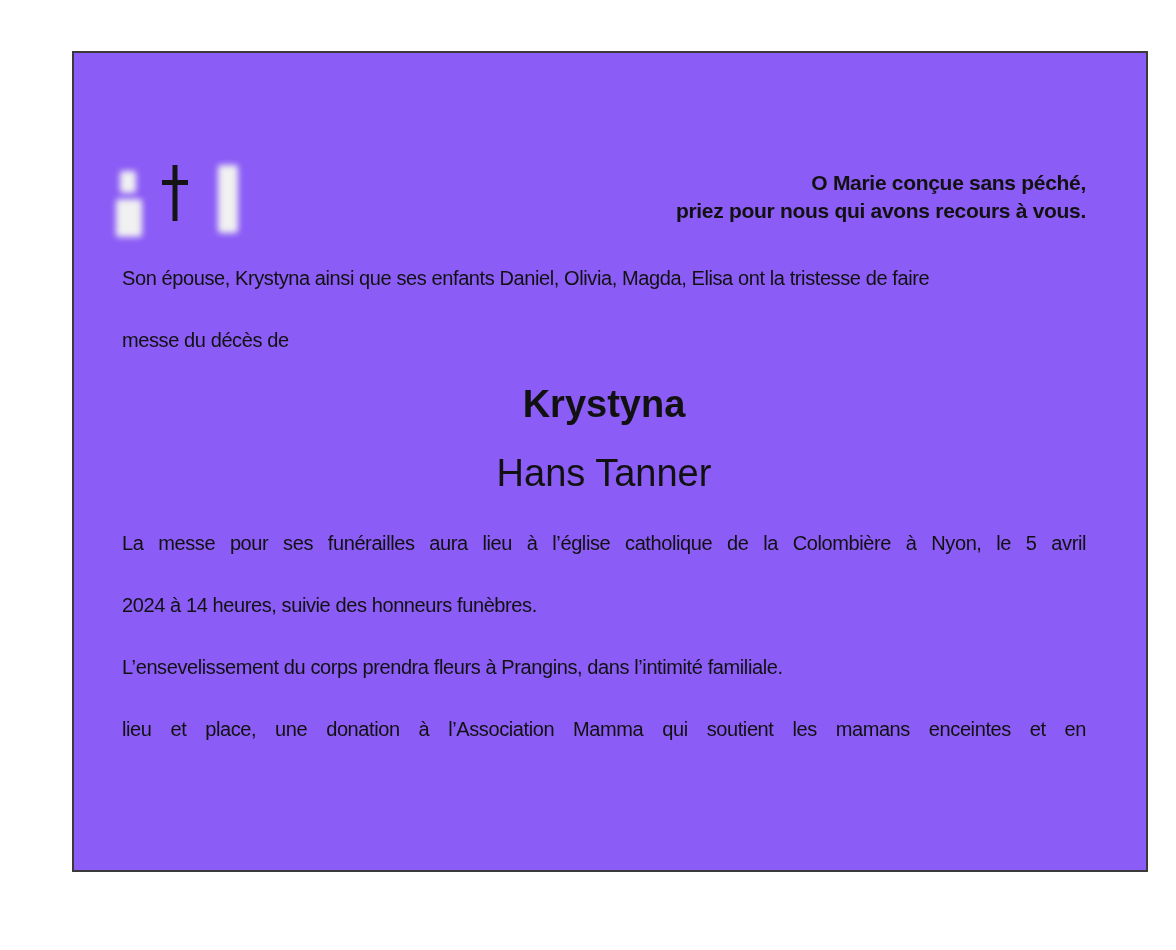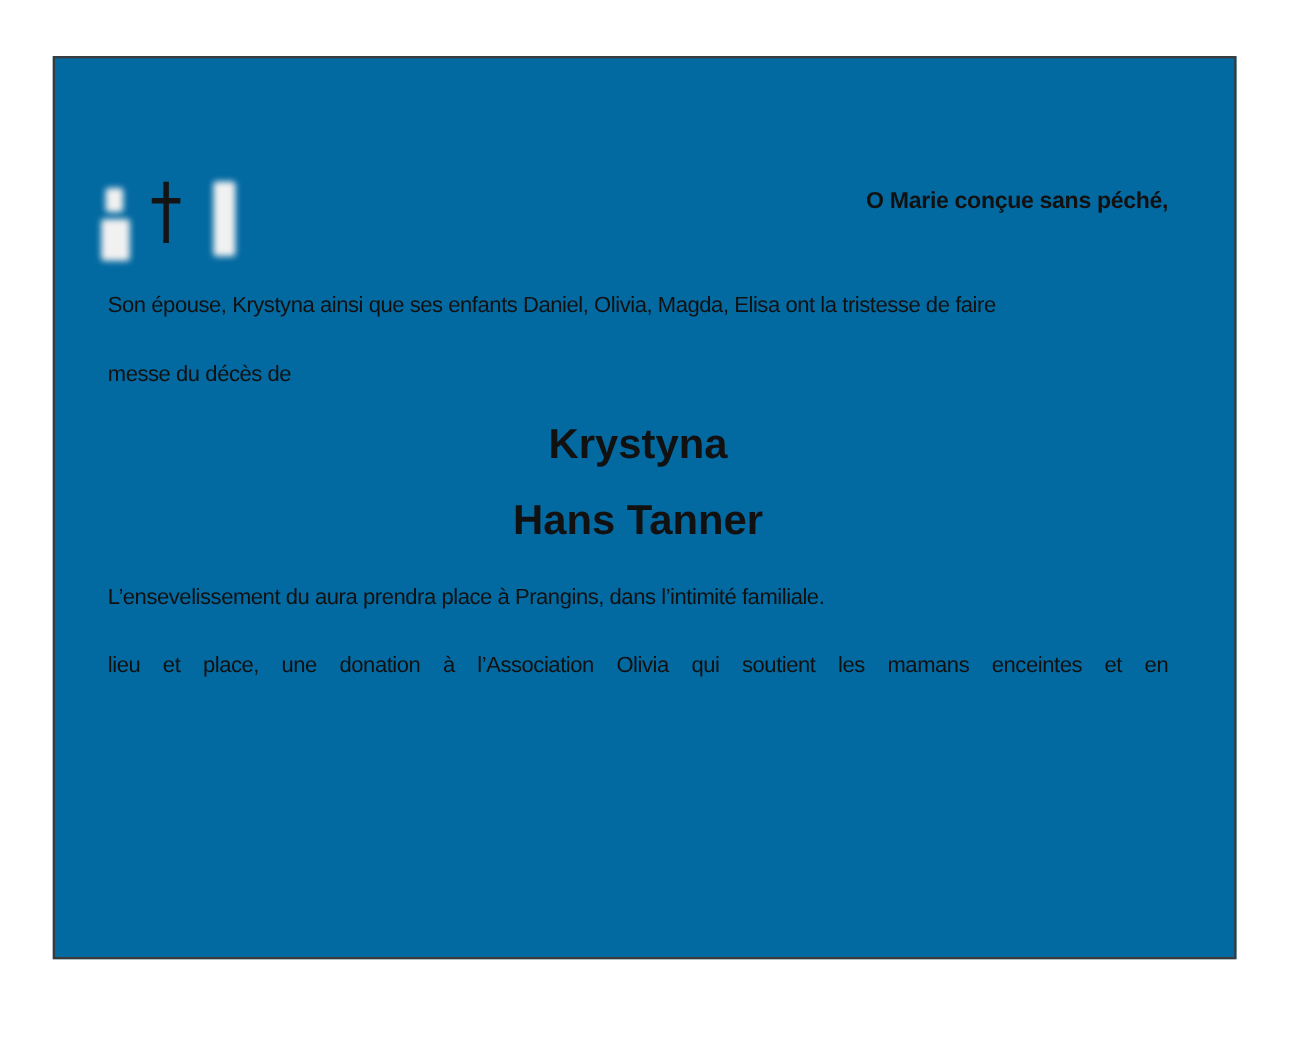--- a/index.html
+++ b/index.html
@@ -7,27 +7,27 @@
     padding: 0;
     width: 1176px;
     height: 950px;
     background: #ffffff;
     overflow: hidden;
     font-family: "Liberation Sans", "DejaVu Sans", sans-serif;
     color: #111111;
   }
   .card {
     position: absolute;
-    left: 48px;
+    left: 72px;
     top: 51px;
     width: 1076px;
     height: 821px;
     box-sizing: border-box;
     border: 2px solid #3a3a3a;
-    background: #0369a1;
+    background: #8b5cf6;
     padding: 0 60px 0 48px;
   }
   .header-row {
     display: flex;
     align-items: flex-start;
     margin-top: 112px;
   }
   .cross-wrap {
     position: relative;
     width: 170px;
@@ -78,21 +78,21 @@
   .p-mass, .p-burial, .p-donation { margin-top: 18px; }
   .doc-title {
     text-align: center;
     font-weight: bold;
     font-size: 38px;
     line-height: 46px;
     margin-top: 26px;
   }
   .doc-name {
     text-align: center;
-    font-weight: bold;
+    font-weight: normal;
     font-size: 38px;
     line-height: 46px;
     margin-top: 23px;
   }
 </style>
 </head>
 <body>
 
 <div class="card">
 
@@ -101,37 +101,42 @@
       <div class="smudge s1"></div>
       <div class="smudge s1b"></div>
       <div class="smudge s2"></div>
       <svg class="cross" viewBox="0 0 28 56" xmlns="http://www.w3.org/2000/svg">
         <rect x="11.5" y="0" width="5" height="56" fill="#141414"></rect>
         <rect x="1" y="15" width="26" height="5" fill="#141414"></rect>
       </svg>
     </div>
     <div class="prayer">
       <div>O Marie conçue sans péché,</div>
+      <div>priez pour nous qui avons recours à vous.</div>
     </div>
   </div>
 
   <div class="para intro">
     <div class="line">Son épouse, Krystyna ainsi que ses enfants Daniel, Olivia, Magda, Elisa ont la tristesse de faire</div>
     <div class="line">messe du décès de</div>
   </div>
 
   <div class="doc-title">Krystyna</div>
 
   <div class="doc-name">Hans Tanner</div>
 
   <div class="para p-death">
   </div>
 
+  <div class="para p-mass">
+    <div class="line just">La messe pour ses funérailles aura lieu à l’église catholique de la Colombière à Nyon, le 5 avril</div>
+    <div class="line">2024 à 14 heures, suivie des honneurs funèbres.</div>
+  </div>
 
   <div class="para p-burial">
-    <div class="line">L’ensevelissement du aura prendra place à Prangins, dans l’intimité familiale.</div>
+    <div class="line">L’ensevelissement du corps prendra fleurs à Prangins, dans l’intimité familiale.</div>
   </div>
 
   <div class="para p-donation">
-    <div class="line just">lieu et place, une donation à l’Association Olivia qui soutient les mamans enceintes et en</div>
+    <div class="line just">lieu et place, une donation à l’Association Mamma qui soutient les mamans enceintes et en</div>
   </div>
 
 </div>
 
 </body></html>

